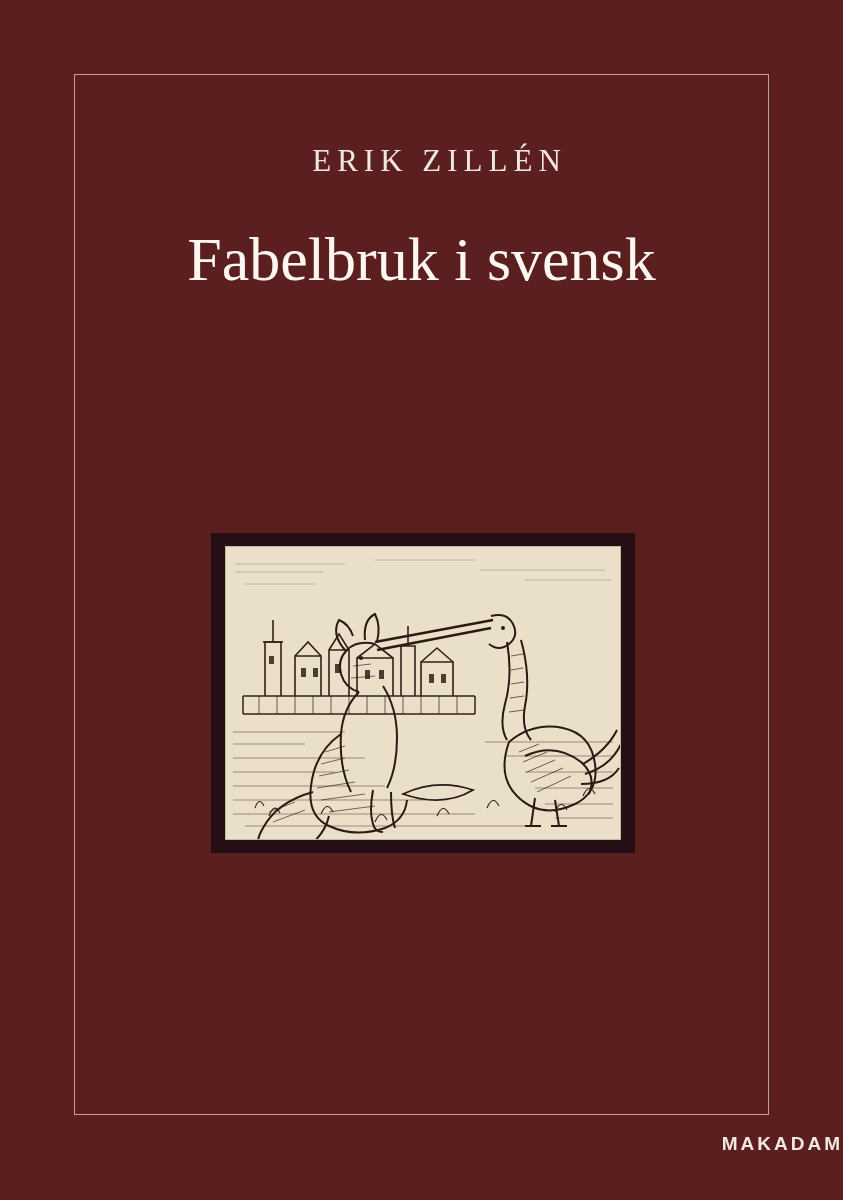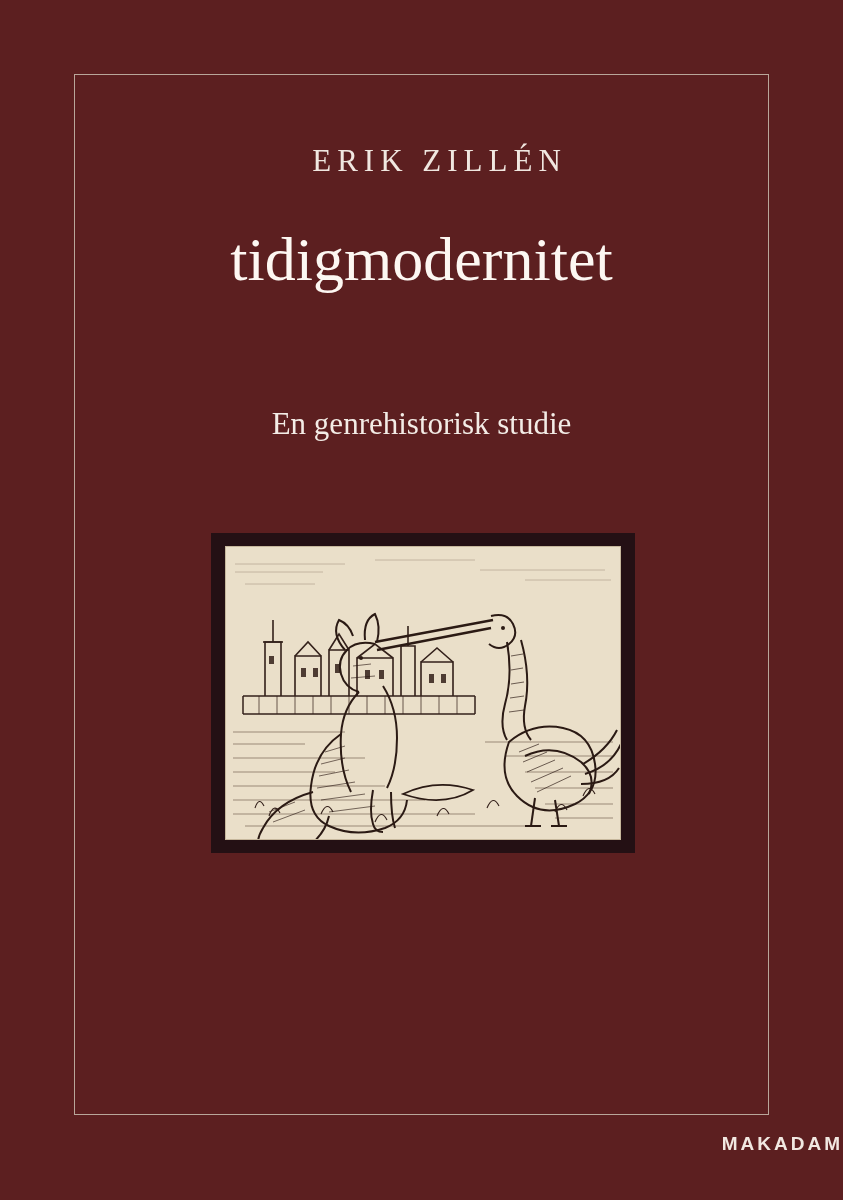--- a/index.html
+++ b/index.html
@@ -100,24 +100,23 @@
 </head>
 <body>
 
 <div class="cover">
 
   <div class="cover-frame"></div>
 
   <div class="author">ERIK ZILLÉN</div>
 
   <div class="title">
-    <div>tidigmodernitet</div>
+    <div>Fabelbruk i svensk</div>
   </div>
 
-  <div class="subtitle">En genrehistorisk studie</div>
 
   <div class="illustration">
     <div class="plate">
       <svg viewBox="0 0 396 294" preserveAspectRatio="xMidYMid slice" aria-hidden="true">
         <rect x="0" y="0" width="396" height="294" fill="#eadfc9"></rect>
 
         <g stroke="#7d6a58" stroke-width="0.8" opacity="0.45">
           <line x1="10" y1="18" x2="120" y2="18"></line>
           <line x1="10" y1="26" x2="98" y2="26"></line>
           <line x1="150" y1="14" x2="250" y2="14"></line>

